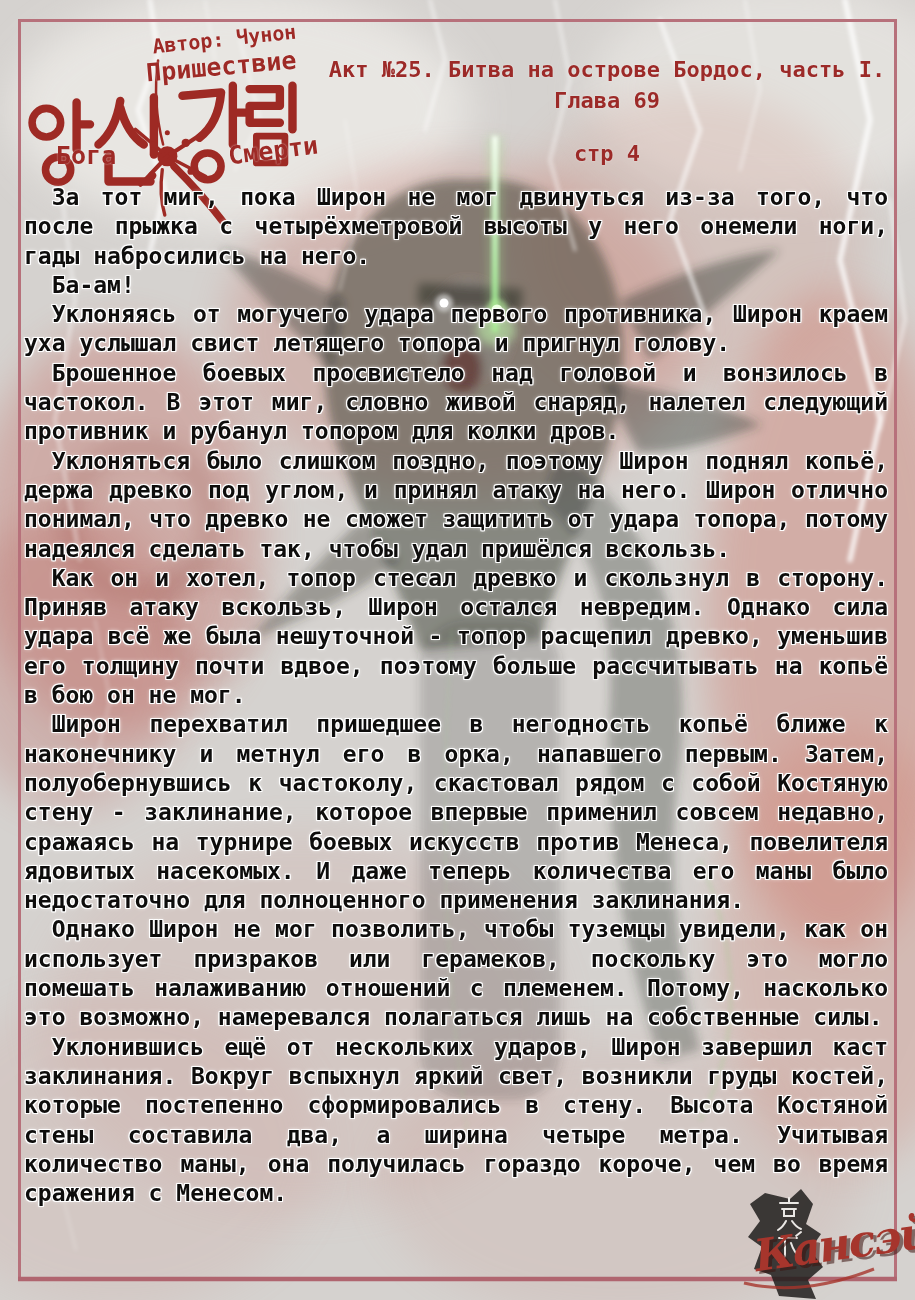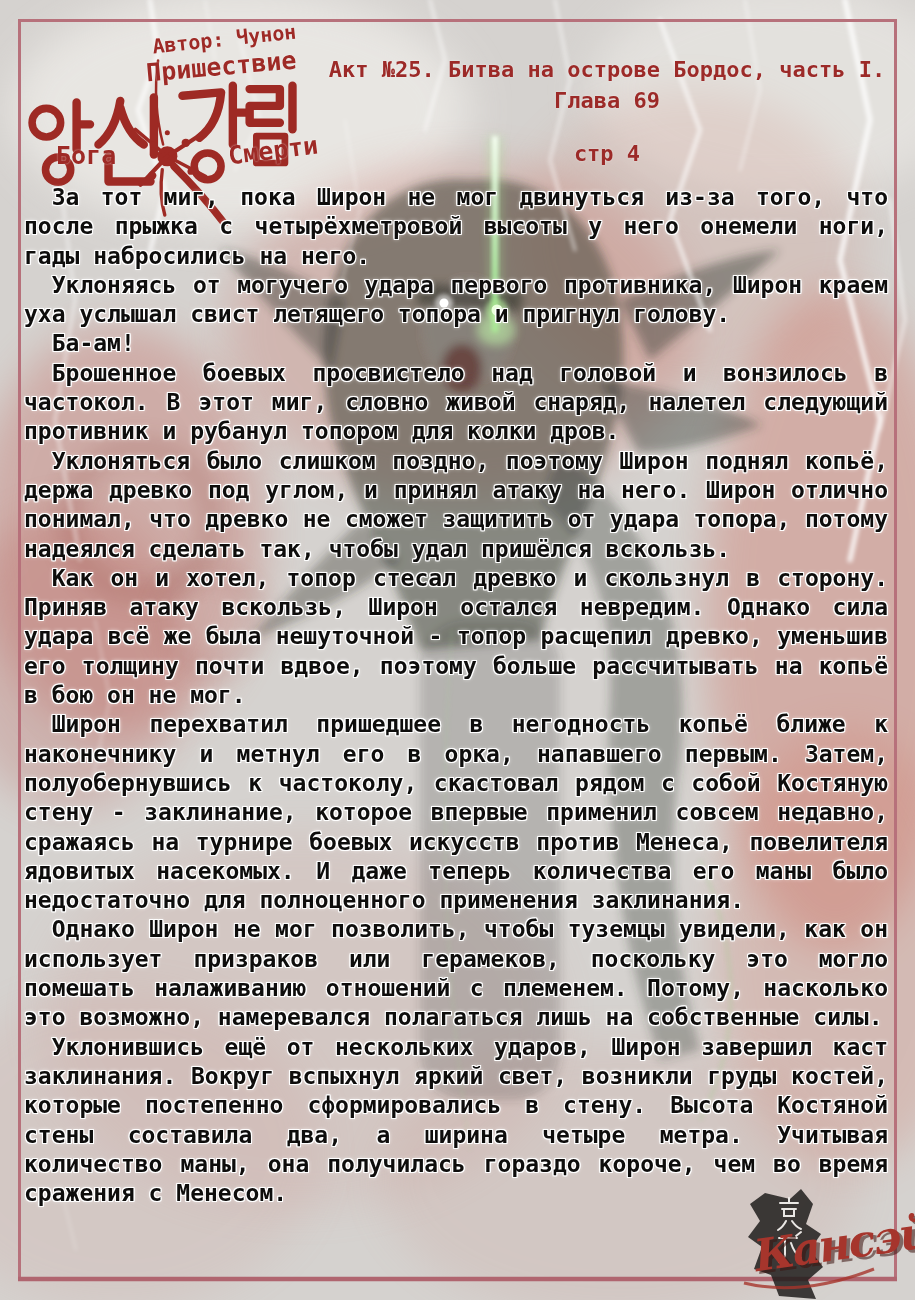--- a/index.html
+++ b/index.html
@@ -177,22 +177,22 @@
   </div>
 
   <div class="header">
     <div class="line h-act">Акт №25. Битва на острове Бордос, часть I.</div>
     <div class="line h-chapter">Глава 69</div>
     <div class="line h-page">стр 4</div>
   </div>
 
   <div class="body-text">
     <p>За тот миг, пока Широн не мог двинуться из-за того, что после прыжка с четырёхметровой высоты у него онемели ноги, гады набросились на него.</p>
+    <p>Ба-ам!</p>
     <p>Уклоняясь от могучего удара первого противника, Широн краем уха услышал свист летящего топора и пригнул голову.</p>
-    <p>Ба-ам!</p>
     <p>Брошенное боевых просвистело над головой и вонзилось в частокол. В этот миг, словно живой снаряд, налетел следующий противник и рубанул топором для колки дров.</p>
     <p>Уклоняться было слишком поздно, поэтому Широн поднял копьё, держа древко под углом, и принял атаку на него. Широн отлично понимал, что древко не сможет защитить от удара топора, потому надеялся сделать так, чтобы удал пришёлся вскользь.</p>
     <p>Как он и хотел, топор стесал древко и скользнул в сторону. Приняв атаку вскользь, Широн остался невредим. Однако сила удара всё же была нешуточной - топор расщепил древко, уменьшив его толщину почти вдвое, поэтому больше рассчитывать на копьё в бою он не мог.</p>
     <p>Широн перехватил пришедшее в негодность копьё ближе к наконечнику и метнул его в орка, напавшего первым. Затем, полуобернувшись к частоколу, скастовал рядом с собой Костяную стену - заклинание, которое впервые применил совсем недавно, сражаясь на турнире боевых искусств против Менеса, повелителя ядовитых насекомых. И даже теперь количества его маны было недостаточно для полноценного применения заклинания.</p>
     <p>Однако Широн не мог позволить, чтобы туземцы увидели, как он использует призраков или герамеков, поскольку это могло помешать налаживанию отношений с племенем. Потому, насколько это возможно, намеревался полагаться лишь на собственные силы.</p>
     <p>Уклонившись ещё от нескольких ударов, Широн завершил каст заклинания. Вокруг вспыхнул яркий свет, возникли груды костей, которые постепенно сформировались в стену. Высота Костяной стены составила два, а ширина четыре метра. Учитывая количество маны, она получилась гораздо короче, чем во время сражения с Менесом.</p>
   </div>
 
 </div>
 

